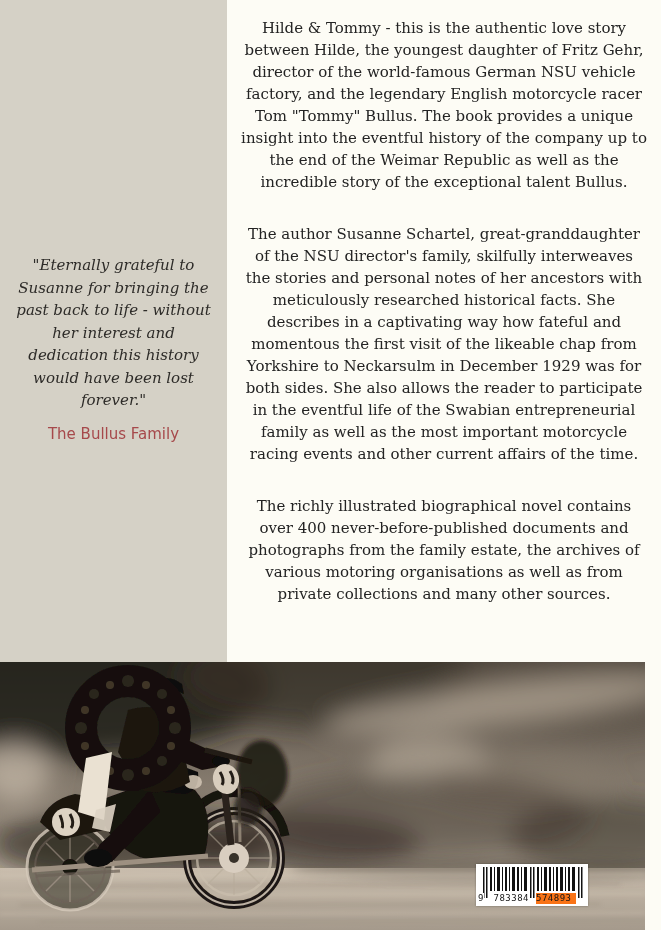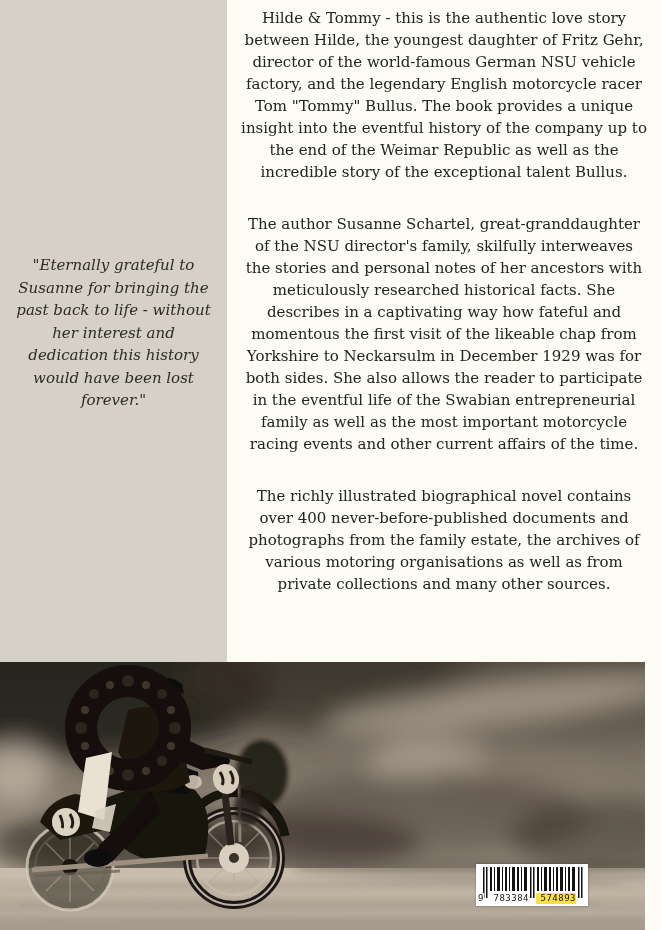--- a/index.html
+++ b/index.html
@@ -36,21 +36,21 @@
     font-style: normal;
     font-size: 15px;
     color: #a6494b;
   }
 
   
   .blurb {
     position: absolute; left: 227px; top: 0;
     width: 434px; height: 662px;
     box-sizing: border-box;
-    padding-top: 7px;
+    padding-top: 17px;
   }
   .blurb p {
     width: 406px;
     margin: 0 auto 30px auto;
     text-align: center;
     font-size: 15px; line-height: 22px;
     color: #232323;
   }
 
   
@@ -70,30 +70,31 @@
     box-shadow: 0 0 2px rgba(0,0,0,0.35);
   }
   .barcode svg.bars { position: absolute; left: 0; top: 0; }
   .barcode-digits {
     position: absolute; left: 0; bottom: 2px; width: 112px; height: 11px;
     font-family: "DejaVu Sans Mono", monospace;
     font-size: 9px; line-height: 11px; color: #151515;
   }
   .barcode-digits .d-prefix  { position: absolute; left: 1px;  background: #fff; padding: 0 1px; }
   .barcode-digits .d-group1  { position: absolute; left: 13px; width: 40px; text-align: right; background: #fff; letter-spacing: 0.5px; }
-  .barcode-digits .d-group2  { position: absolute; left: 60px; width: 40px; text-align: right; background: #fde047; letter-spacing: 0.5px; }
+  .barcode-digits .d-group2  { position: absolute; left: 60px; width: 40px; text-align: left; background: #f97316; letter-spacing: 0.5px; }
 </style>
 </head>
 <body>
 
 <div class="page">
 
   <aside class="sidebar">
     <div class="quote-block">
       <blockquote class="quote">"Eternally grateful to Susanne for bringing the past back to life - without her interest and dedication this history would have been lost forever."</blockquote>
+      <div class="attribution">The Bullus Family</div>
     </div>
   </aside>
 
   <main class="blurb">
     <p>Hilde &amp; Tommy - this is the authentic love story between Hilde, the youngest daughter of Fritz Gehr, director of the world-famous German NSU vehicle factory, and the legendary English motorcycle racer Tom "Tommy" Bullus. The book provides a unique insight into the eventful history of the company up to the end of the Weimar Republic as well as the incredible story of the exceptional talent Bullus.</p>
     <p>The author Susanne Schartel, great-granddaughter of the NSU director's family, skilfully interweaves the stories and personal notes of her ancestors with meticulously researched historical facts. She describes in a captivating way how fateful and momentous the first visit of the likeable chap from Yorkshire to Neckarsulm in December 1929 was for both sides. She also allows the reader to participate in the eventful life of the Swabian entrepreneurial family as well as the most important motorcycle racing events and other current affairs of the time.</p>
     <p>The richly illustrated biographical novel contains over 400 never-before-published documents and photographs from the family estate, the archives of various motoring organisations as well as from private collections and many other sources.</p>
   </main>
 
   <figure class="photo">

